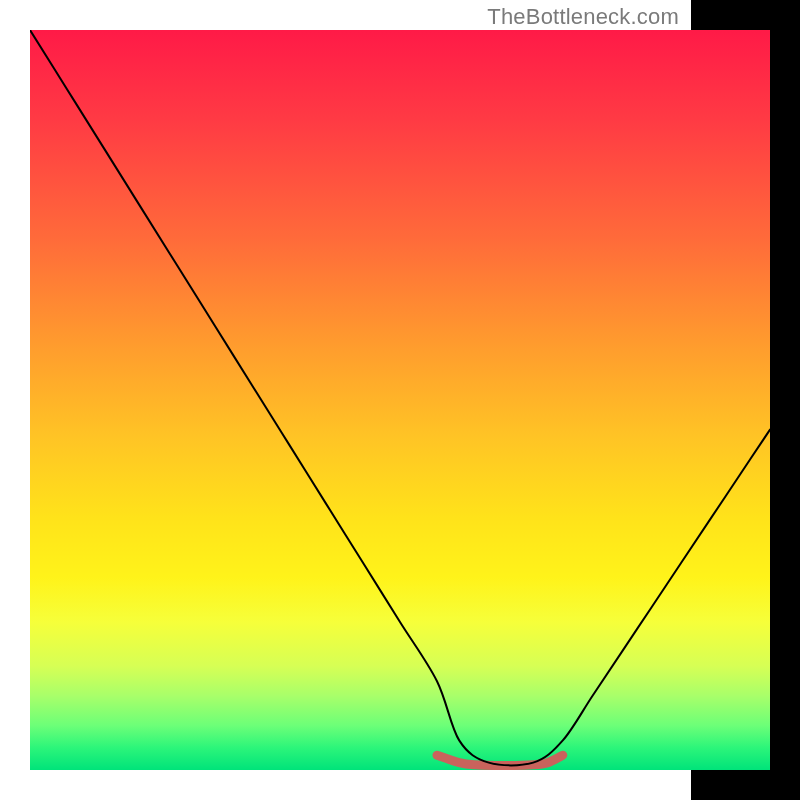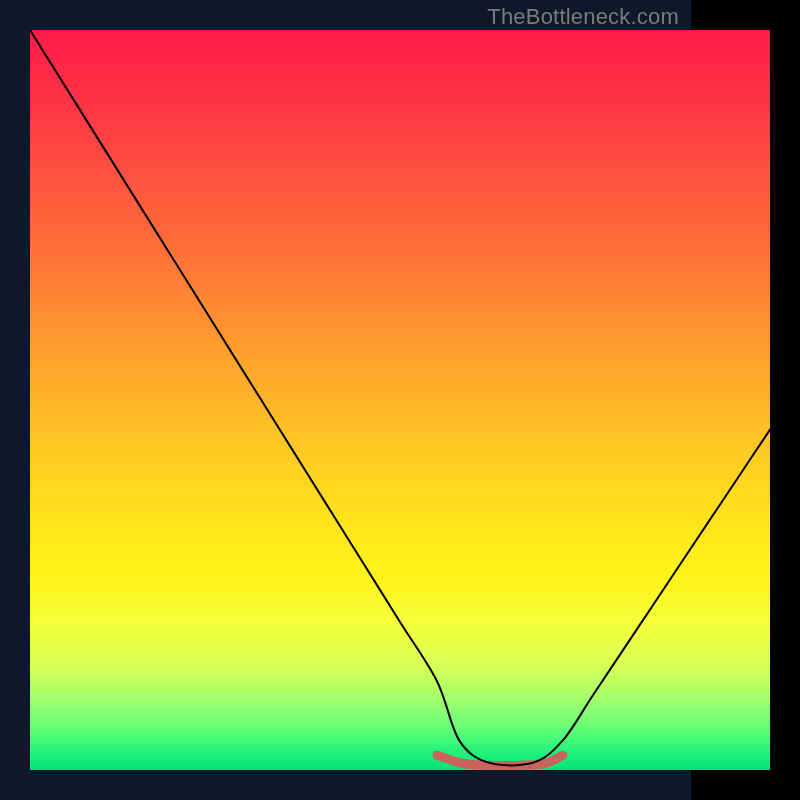--- a/index.html
+++ b/index.html
@@ -10,21 +10,21 @@
     background: #000;
     overflow: hidden;
     font-family: Arial, Helvetica, sans-serif;
   }
   .frame {
     position: absolute;
     left: 0;
     top: 0;
     width: 691px;
     height: 800px;
-    background: #0f172a;
+    background: #ffffff;
   }
   .plot {
     position: absolute;
     left: 30px;
     top: 30px;
     width: 740px;
     height: 740px;
     
     background: linear-gradient(
       to bottom,

